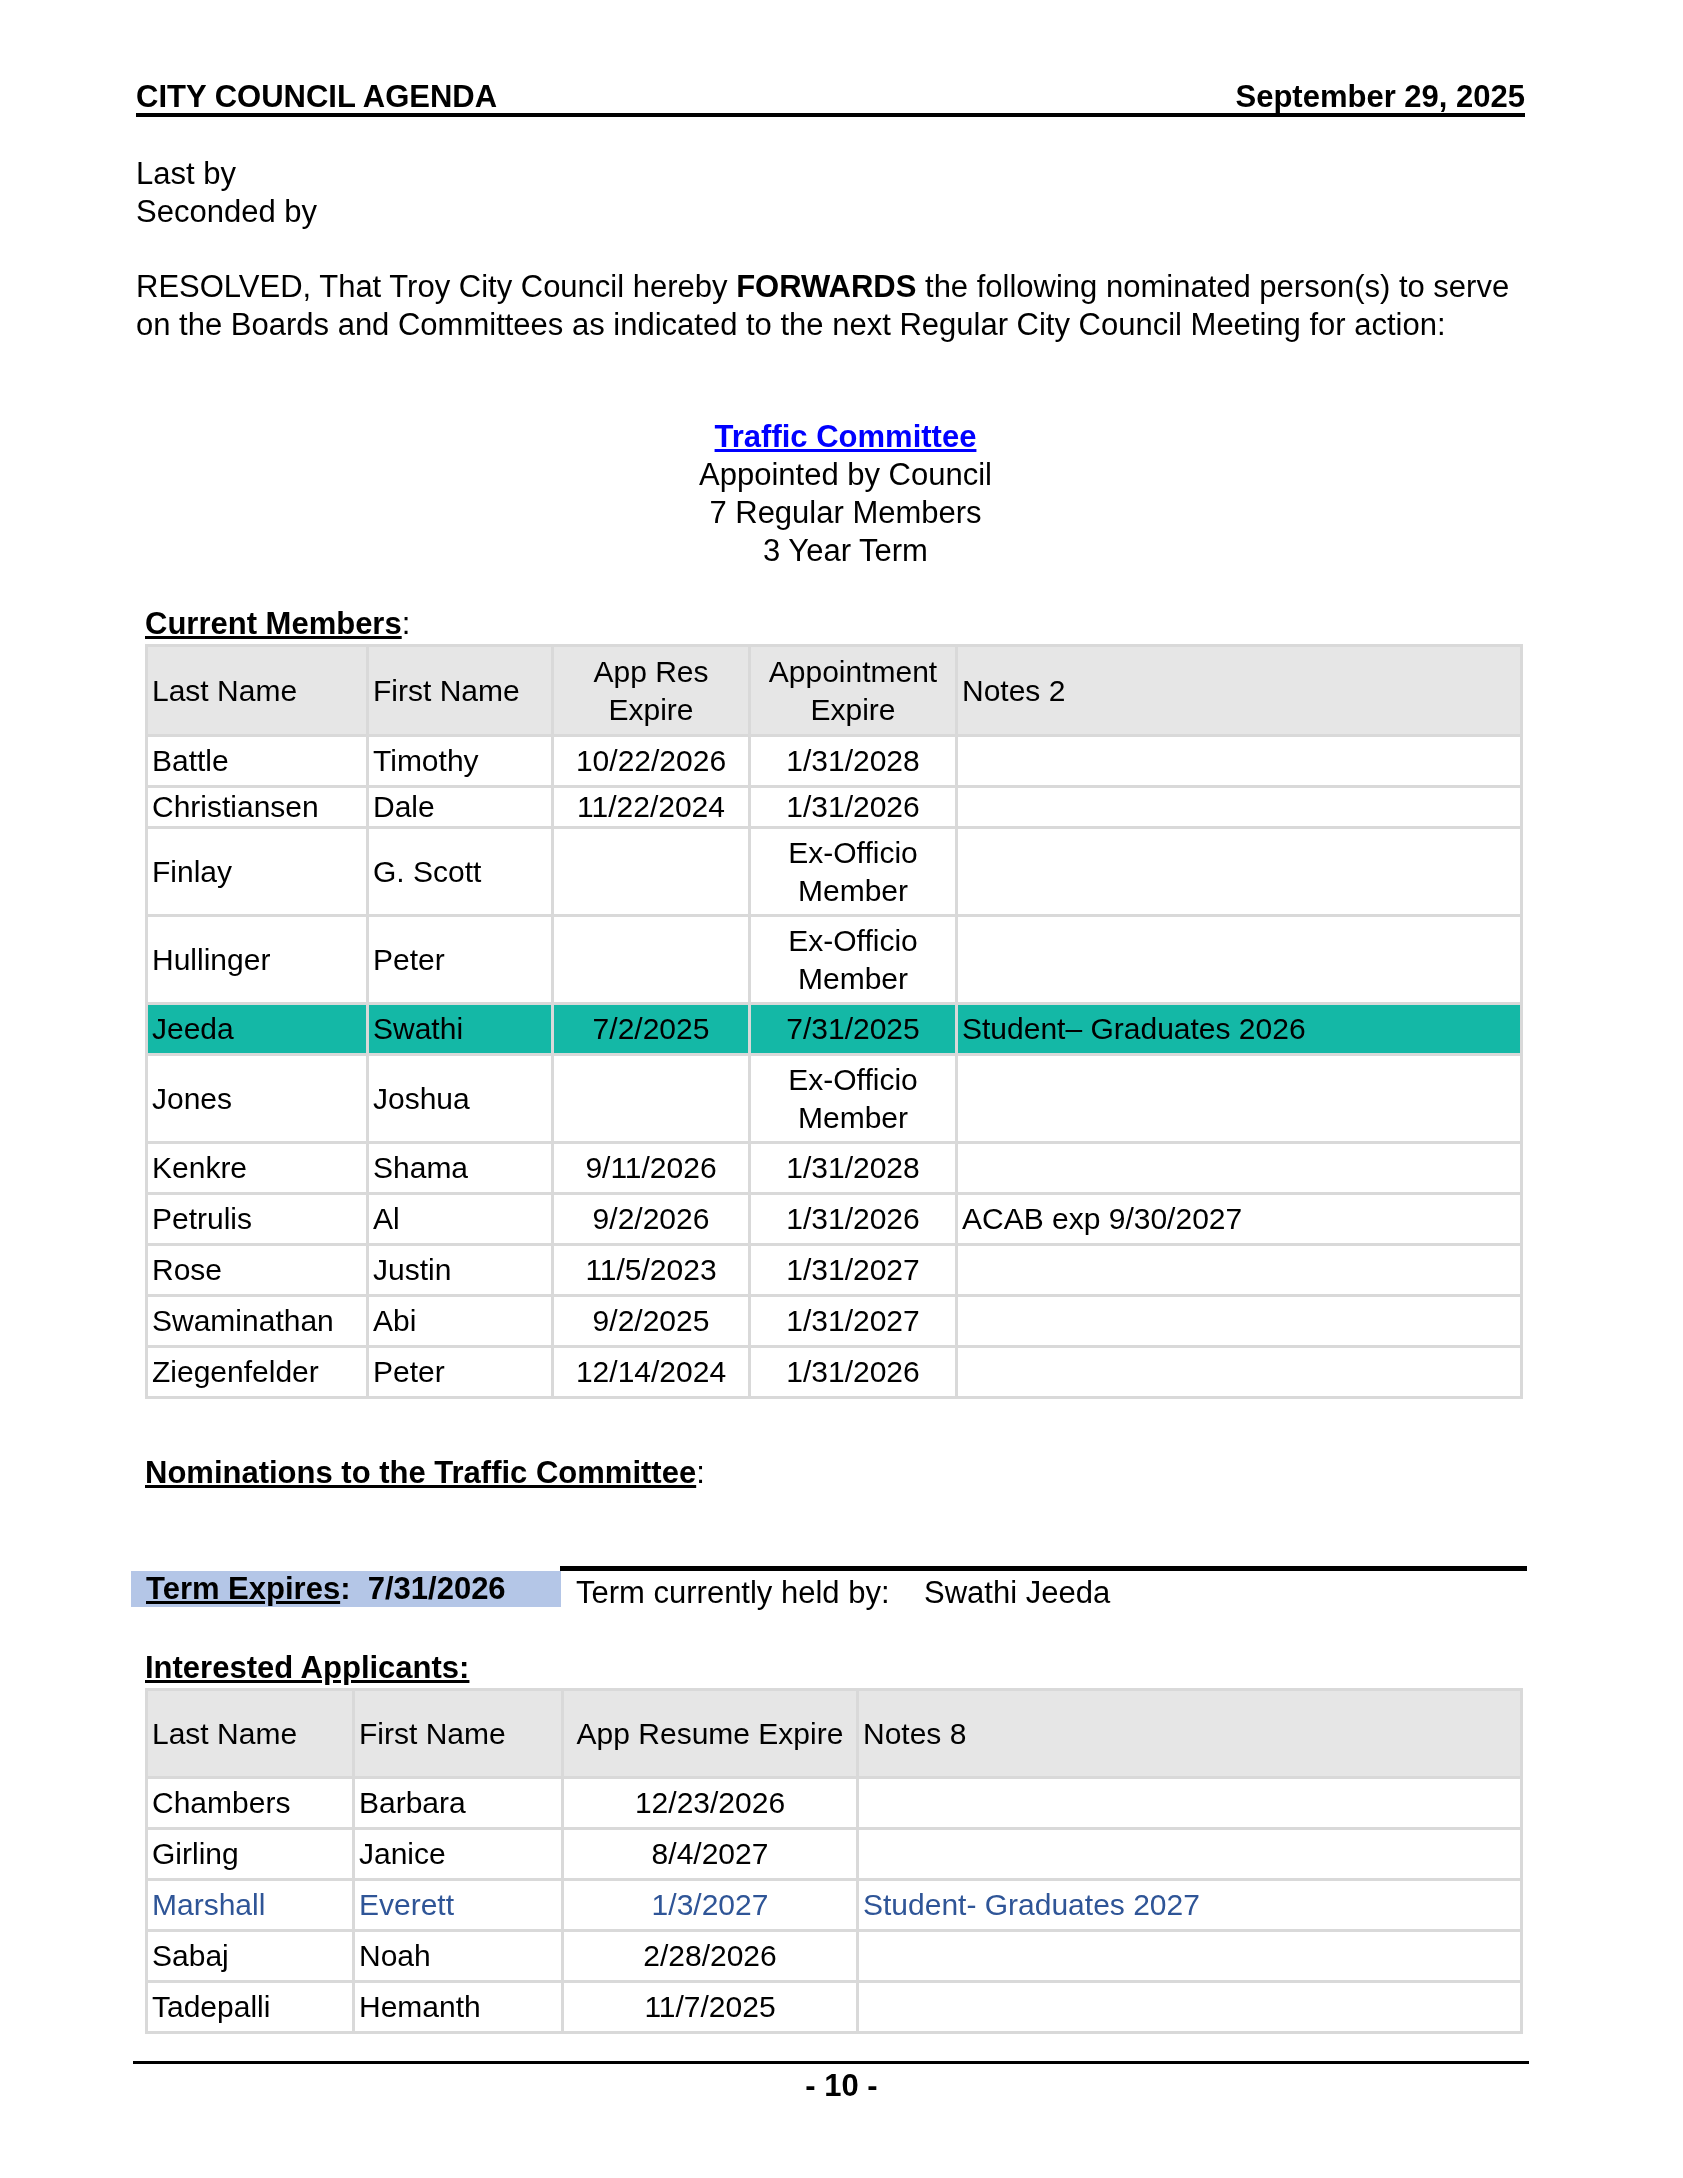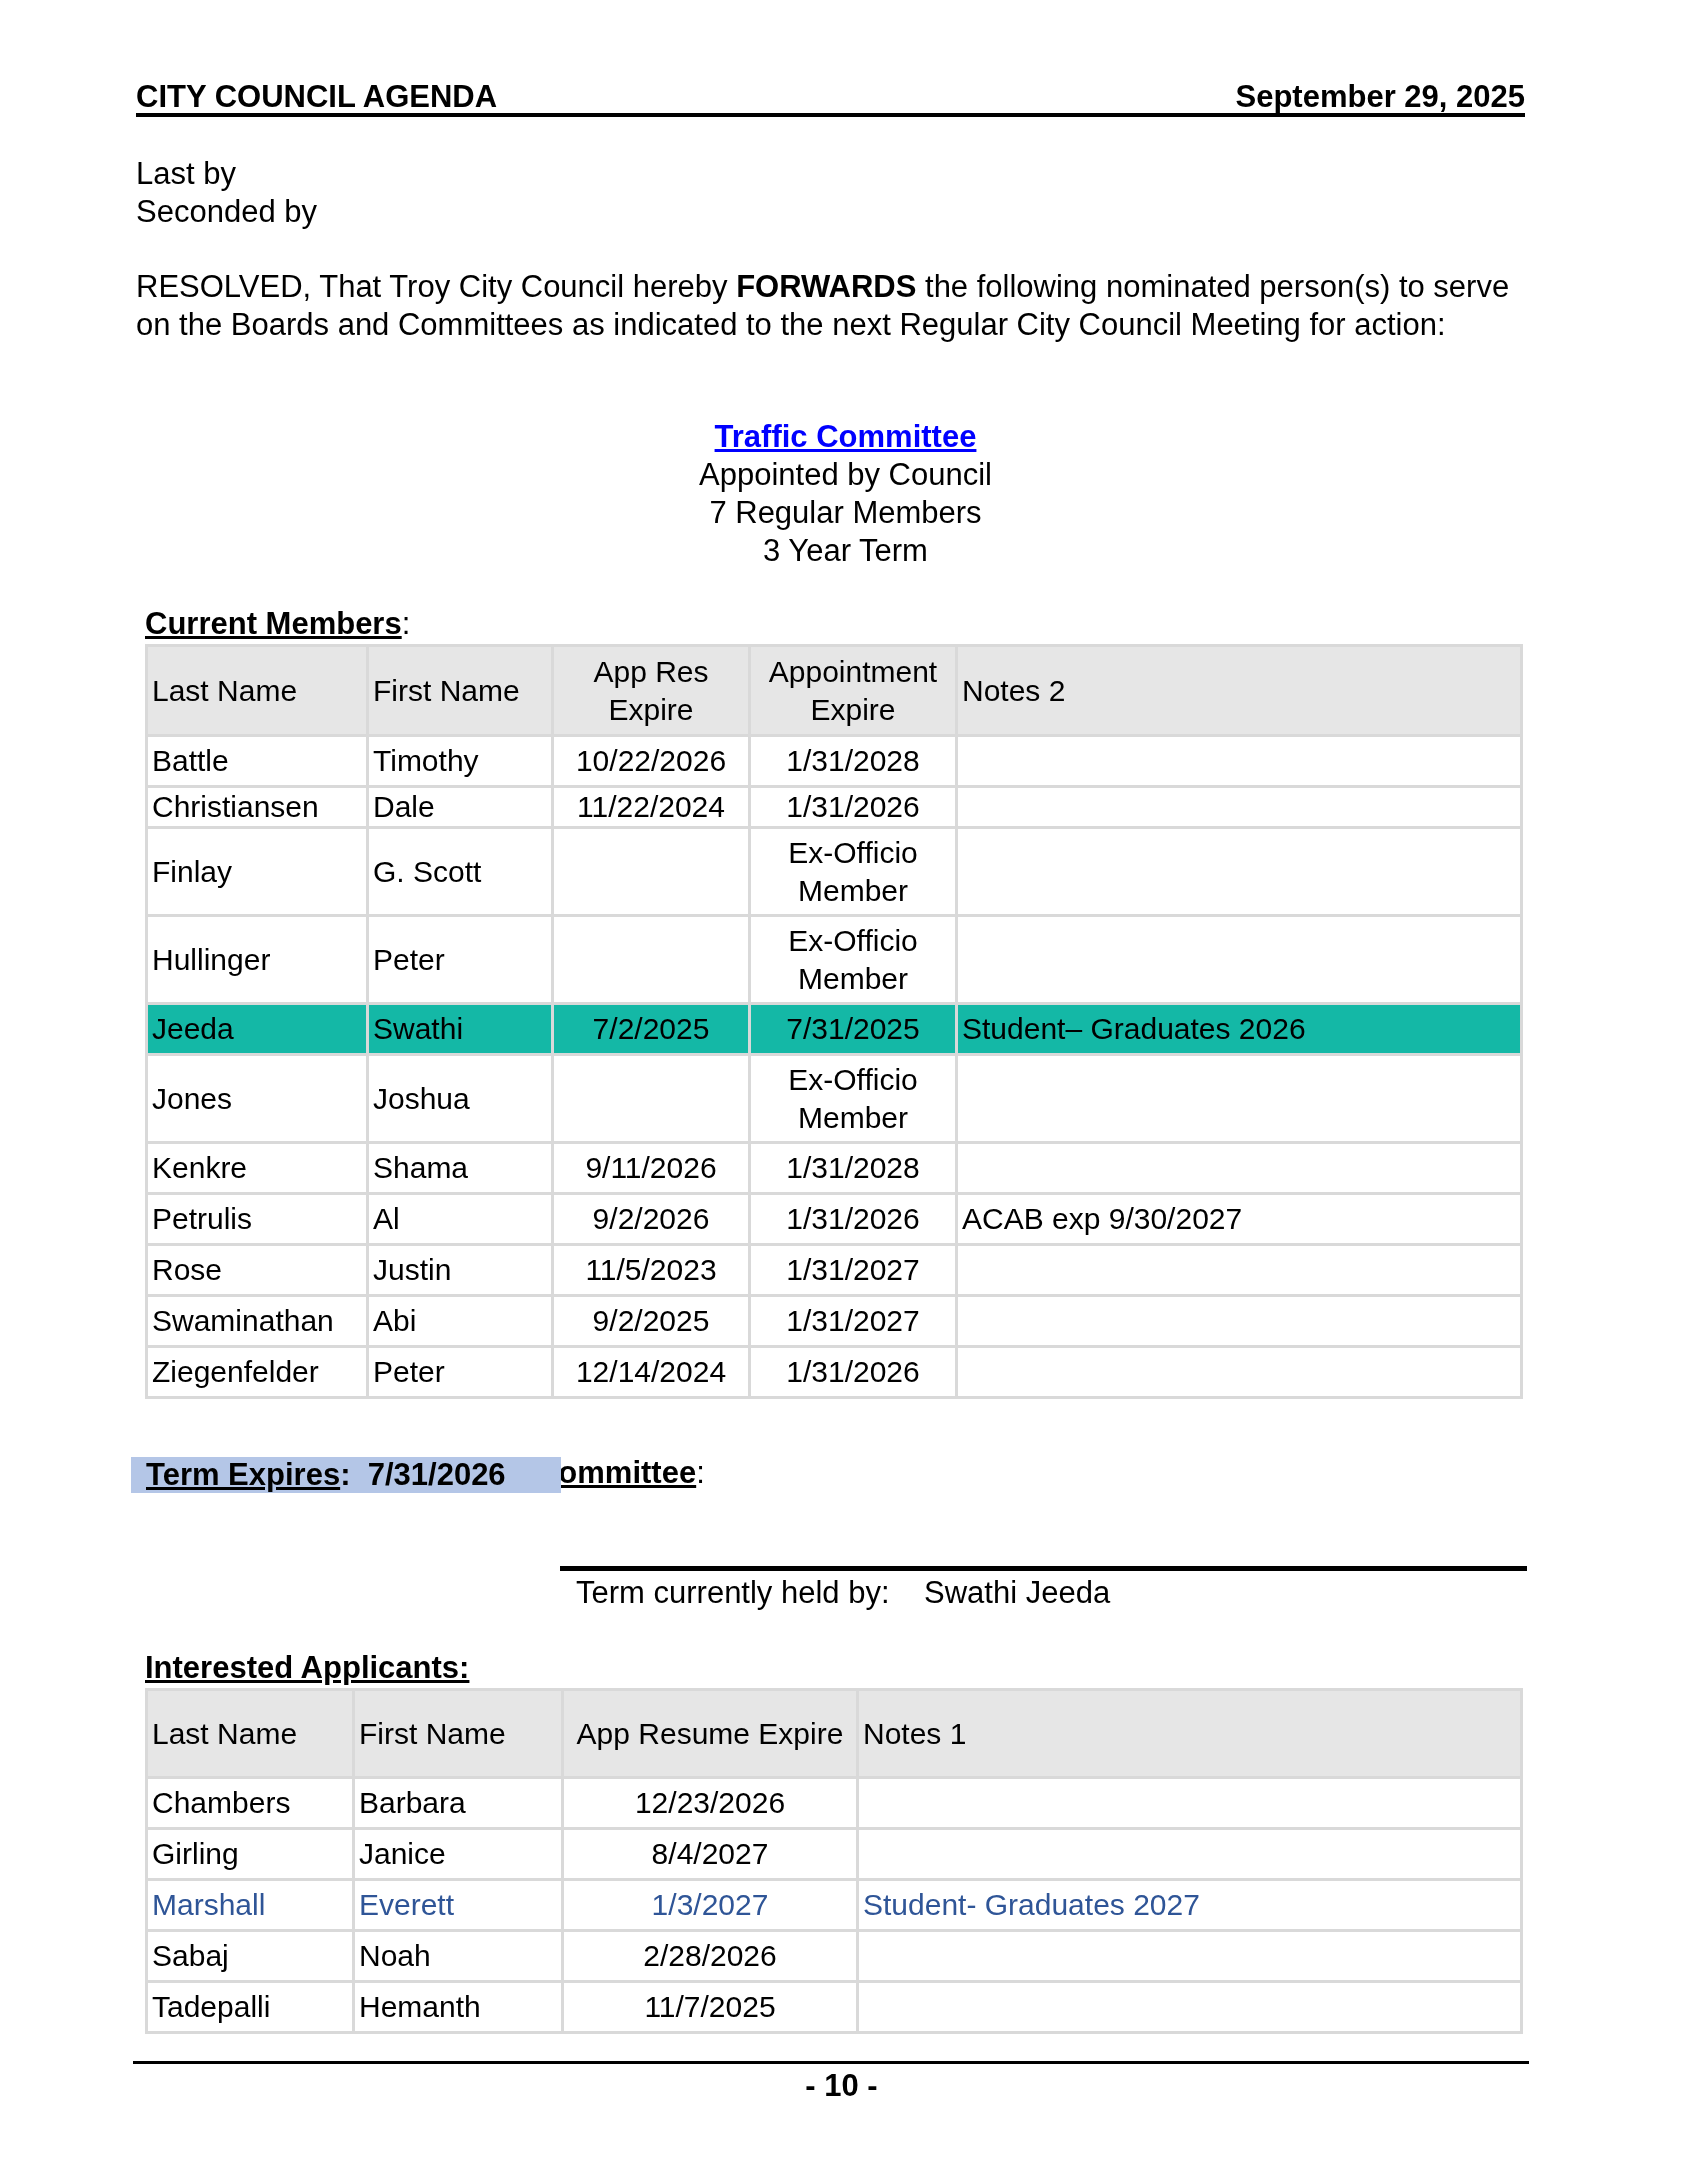--- a/index.html
+++ b/index.html
@@ -15,21 +15,21 @@
   .center-block .link{color:#0000ff;font-weight:bold;text-decoration:underline;}
   .sec-title{font-size:31px;font-weight:bold;}
   .sec-title u{text-decoration:underline;}
   .sec-title .colon{font-weight:normal;}
   table.grid{position:absolute;border-collapse:collapse;font-size:30px;table-layout:fixed;}
   table.grid td{border:3px solid #d9d9d9;padding:0 4px;vertical-align:middle;line-height:38px;}
   table.grid tr.head td{background:#e6e6e6;}
   .c{text-align:center;}
   tr.hl td{background:#14b8a6;}
   tr.blue td{color:#2f5597;}
-  .term-bar{left:131px;top:1457px;width:430px;height:36px;background:#b4c6e7;font-weight:bold;font-size:31px;line-height:36px;}
+  .term-bar{left:131px;top:1571px;width:430px;height:36px;background:#b4c6e7;font-weight:bold;font-size:31px;line-height:36px;}
   .term-bar span.t{padding-left:15px;text-decoration:underline;}
   .term-line{left:560px;top:1566px;width:967px;height:5px;background:#000;}
   .held{top:1574px;font-size:31px;line-height:38px;}
   .footer-line{left:133px;top:2061px;width:1396px;height:3px;background:#000;}
   .pagenum{left:0;width:1683px;top:2067px;text-align:center;font-weight:bold;font-size:31px;line-height:38px;}
 </style>
 </head>
 <body>
 
 <div class="abs hdr">
@@ -164,21 +164,21 @@
     <col style="width:207px">
       <col style="width:209px">
       <col style="width:295px">
       <col style="width:664px">
   </colgroup>
   <tbody>
       <tr class="head" style="height:88px">
     <td>Last Name</td>
     <td>First Name</td>
     <td class="c">App Resume Expire</td>
-    <td>Notes 1</td>
+    <td>Notes 8</td>
   </tr>
   <tr style="height:51px">
     <td>Chambers</td>
     <td>Barbara</td>
     <td class="c">12/23/2026</td>
     <td></td>
   </tr>
   <tr style="height:51px">
     <td>Girling</td>
     <td>Janice</td>

